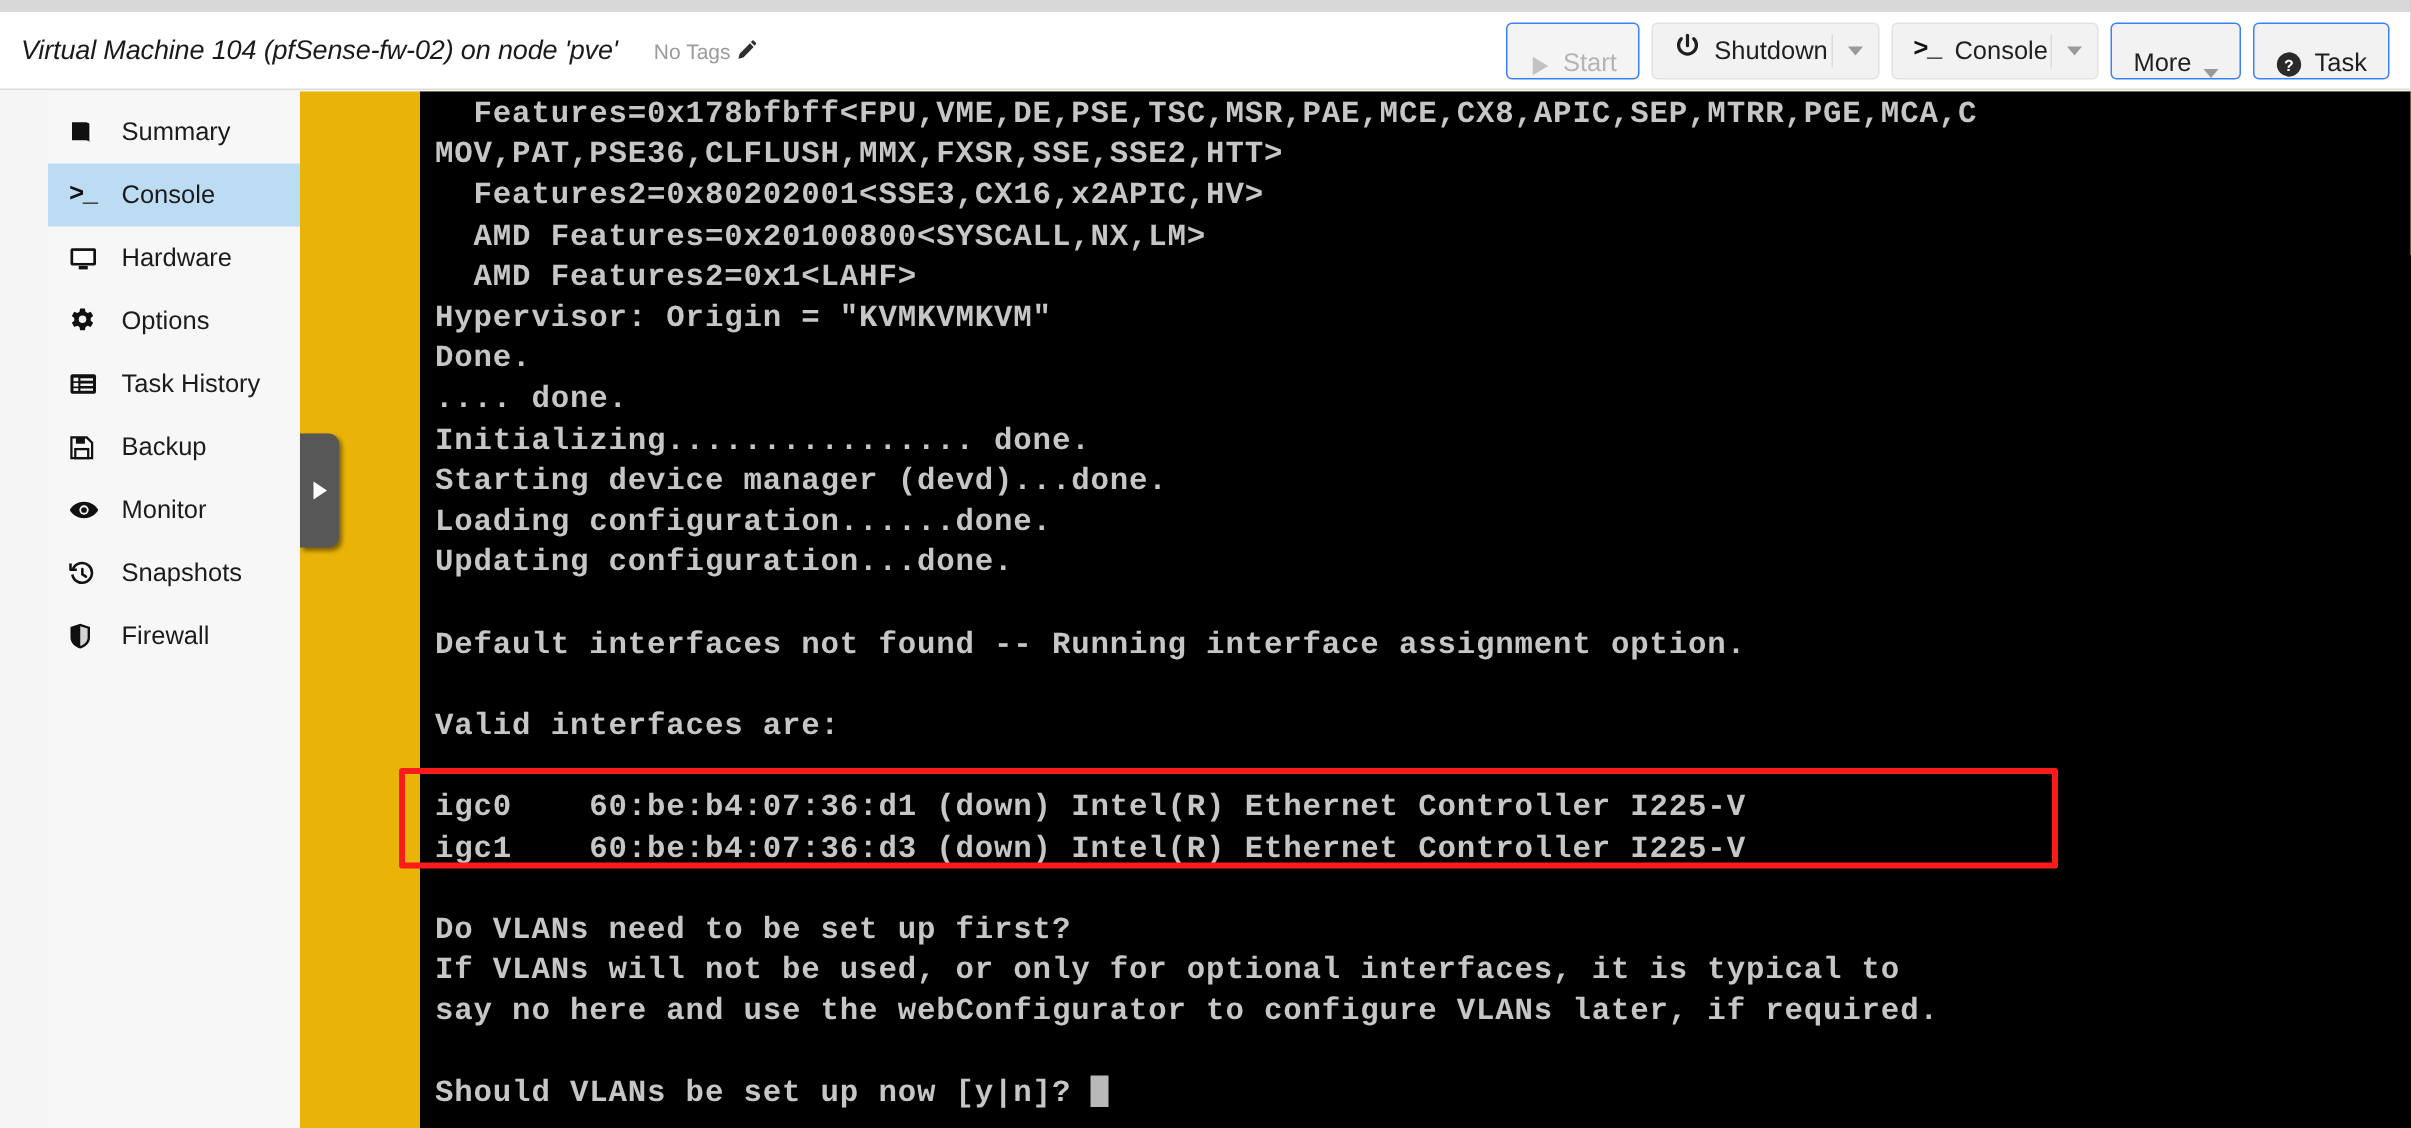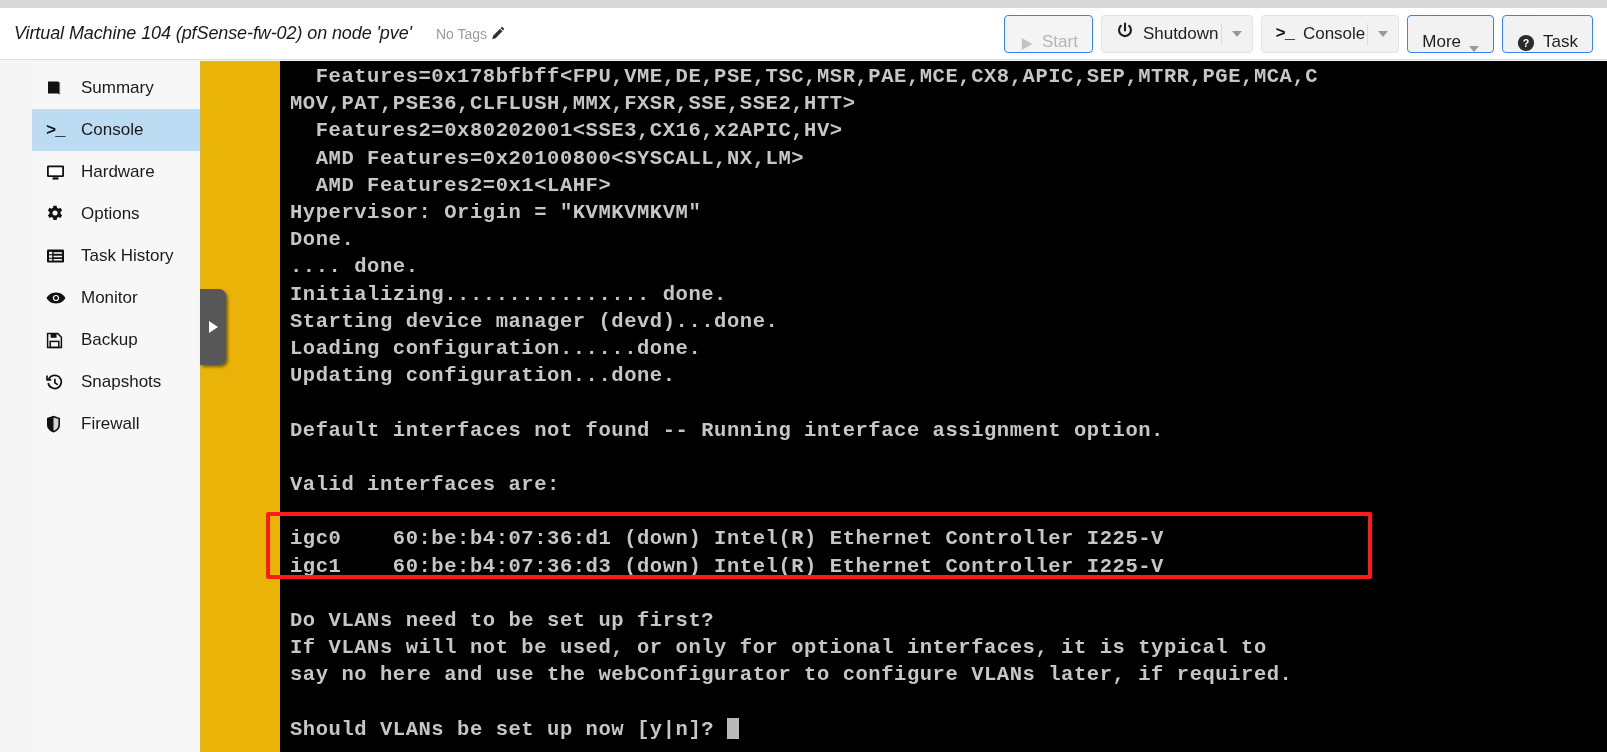--- a/index.html
+++ b/index.html
@@ -315,38 +315,38 @@
           <rect x="7.6" y="4.2" width="8.4" height="1.6" fill="#f7f7f7"></rect>
           <rect x="7.6" y="7.7" width="8.4" height="1.6" fill="#f7f7f7"></rect>
           <rect x="7.6" y="11" width="8.4" height="1.5" fill="#f7f7f7"></rect>
         </svg>
       </span>
       <span class="nav-label">Task History</span>
     </div>
 
     <div class="nav-item">
       <span class="nav-ico">
+        <svg width="17" height="17" viewBox="0 0 17 17" fill="none" stroke="currentColor" stroke-width="1.5">
+          <path d="M1.6 1.6h10.2l3.6 3.6v10.2H1.6z"></path>
+          <rect x="4.6" y="1.6" width="6" height="4.2" fill="currentColor" stroke="none"></rect>
+          <rect x="4.2" y="9.4" width="8.6" height="6"></rect>
+        </svg>
+      </span>
+      <span class="nav-label">Backup</span>
+    </div>
+
+    <div class="nav-item">
+      <span class="nav-ico">
         <svg width="20" height="14" viewBox="0 0 20 14" fill="currentColor">
           <path d="M10 1.5C5.2 1.5 1.6 4.6.6 7c1 2.4 4.6 5.5 9.4 5.5S18.4 9.4 19.4 7C18.4 4.6 14.8 1.5 10 1.5z"></path>
           <circle cx="10" cy="7" r="3.1" fill="#f7f7f7"></circle>
           <circle cx="10" cy="7" r="1.9"></circle>
         </svg>
       </span>
       <span class="nav-label">Monitor</span>
-    </div>
-
-    <div class="nav-item">
-      <span class="nav-ico">
-        <svg width="17" height="17" viewBox="0 0 17 17" fill="none" stroke="currentColor" stroke-width="1.5">
-          <path d="M1.6 1.6h10.2l3.6 3.6v10.2H1.6z"></path>
-          <rect x="4.6" y="1.6" width="6" height="4.2" fill="currentColor" stroke="none"></rect>
-          <rect x="4.2" y="9.4" width="8.6" height="6"></rect>
-        </svg>
-      </span>
-      <span class="nav-label">Backup</span>
     </div>
 
 
     <div class="nav-item">
       <span class="nav-ico">
         <svg width="18" height="17" viewBox="0 0 18 17" fill="none" stroke="currentColor" stroke-width="1.7">
           <path d="M2.6 5.4A6.6 6.6 0 1 1 2.2 9"></path>
           <path d="M1 1.6v4.2h4.2" stroke-linejoin="round"></path>
           <path d="M8.9 5.4v3.5l2.4 1.5" stroke-linecap="round"></path>
         </svg>

